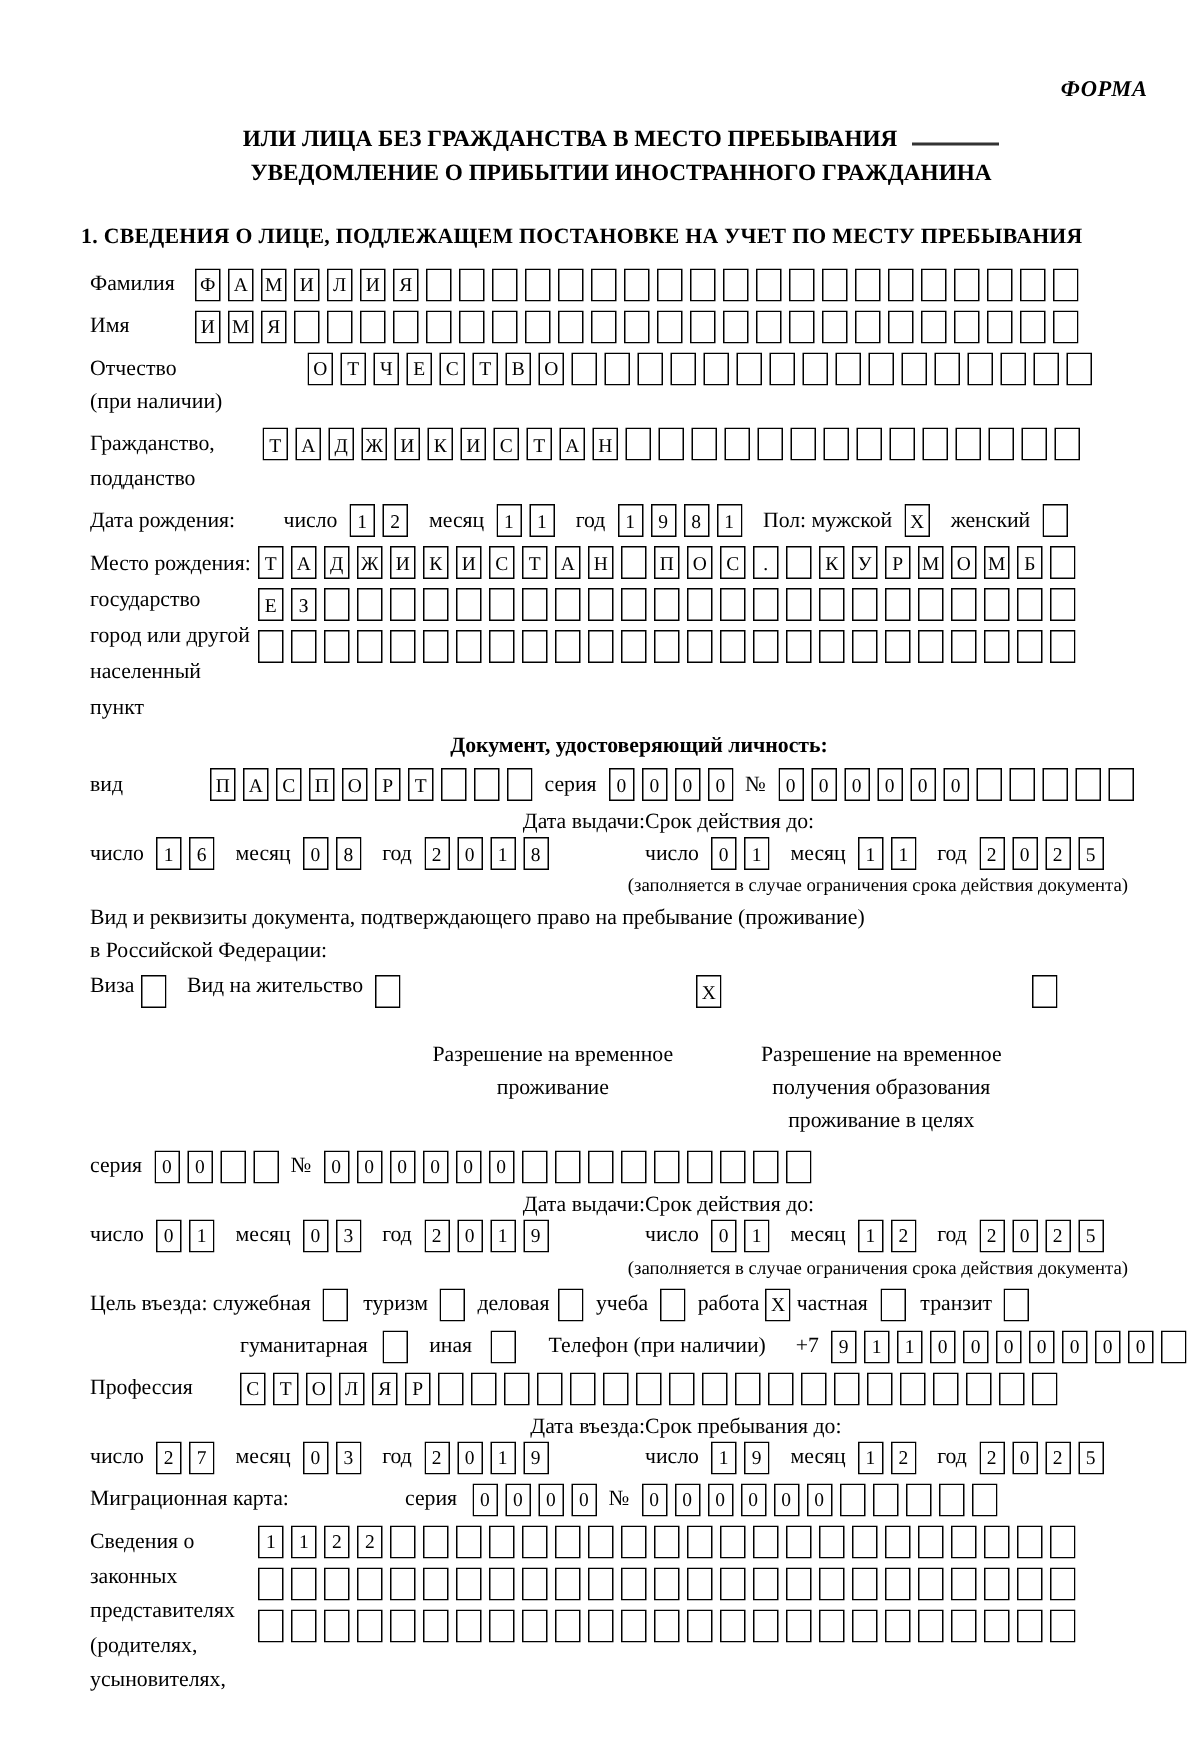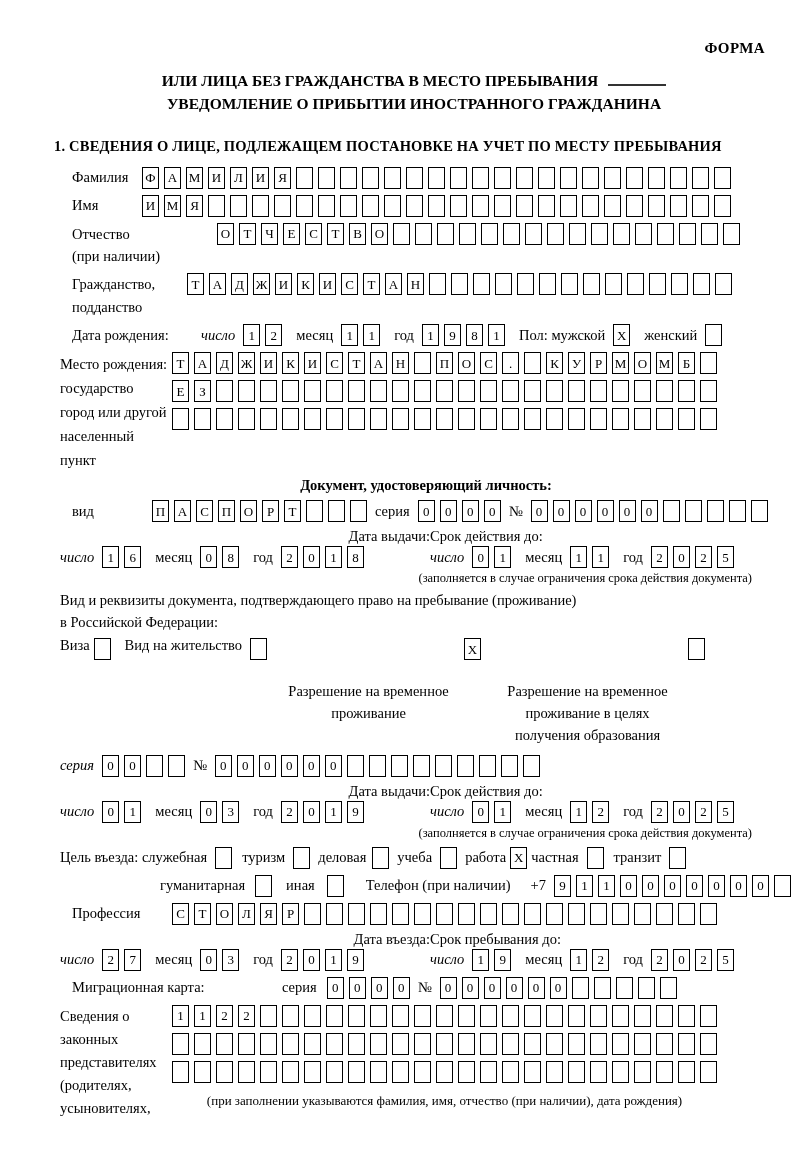--- a/index.html
+++ b/index.html
@@ -5,39 +5,39 @@
   html,body { margin:0; padding:0; background:#fff; }
   .page {
     width:800px; min-height:1163px; box-sizing:border-box;
     padding:32px 8px 16px 60px;
     font-family:"Liberation Serif","DejaVu Serif",serif;
     color:#000; font-size:14.5px; position:relative; overflow:hidden; background:#fff;
   }
   
   .topblock { margin-left:558px; width:182px; font-size:13px; line-height:1.4; }
   .topblock .sub { font-size:12.3px; margin-top:5px; line-height:1.4; }
-  .forma { margin-left:558px; width:147px; text-align:right; font-weight:bold; font-size:15px; margin-top:8px; letter-spacing:.4px; }
+  .forma { margin-left:558px; width:147px; text-align:right; font-weight:bold; font-size:15px; margin-top:20px; letter-spacing:.4px;font-style:italic; }
   
   .title { text-align:center; font-weight:bold; font-size:15.5px; line-height:1.5; margin:12px 0 0 -24px; }
   .uline { display:inline-block; width:58px; border-bottom:2px solid #333; margin-left:10px; vertical-align:baseline; }
   .h1 { font-weight:bold; font-size:14.5px; margin:22px 0 12px -6px; letter-spacing:.2px; }
   
   .frow { display:flex; align-items:center; margin-bottom:6px; }
   .frow.top { align-items:flex-start; }
-  .lbl { flex:0 0 auto;margin-left:12px; }
+  .lbl { flex:0 0 auto; }
   .lbl2 { line-height:1.55; }
   .w70 { width:70px; } .w80 { width:80px; } .w100 { width:100px; } .w115 { width:115px; } .w145 { width:145px; } .w150 { width:150px; }
   .cells { display:flex; gap:5px; overflow:hidden; }
   .box {
     flex:0 0 auto; width:15px; height:20px; border:1.5px solid #000;
     display:flex; align-items:center; justify-content:center;
     font-size:13px; line-height:1; background:#fff;
   }
   .il { margin:0 8px 0 14px; white-space:nowrap; }
-  .il0 { margin-right:8px; white-space:nowrap;font-style:italic; }
+  .il0 { margin-right:8px; white-space:nowrap; }
   .ilt { margin:0 8px; white-space:nowrap; }
   
   .grouprow { display:flex; margin-bottom:5px; }
   .lblcol { flex:0 0 112px; line-height:24px; }
   .cellcol { display:flex; flex-direction:column; gap:6px; }
   
   .dochead { text-align:center; font-weight:bold; font-size:14.5px; margin:2px 0 6px 0; }
   
   .dhdr { display:flex; margin:2px 0 1px 0; }
   .dhdr .dl { width:370px; text-align:right; }
@@ -423,22 +423,22 @@
       </div>
     <div class="pcent w175">
       <div>Разрешение на временное</div>
       <div>проживание</div>
     </div>
     <div class="cells pbox">
         <div class="box">X</div>
       </div>
     <div class="pcent w185">
       <div>Разрешение на временное</div>
+      <div>получения образования</div>
       <div>проживание в целях</div>
-      <div>получения образования</div>
     </div>
     <div class="cells pbox" style="margin-right:0">
         <div class="box"></div>
       </div>
   </div>
 
   <div class="frow">
     <span class="il0">серия</span>
     <div class="cells">
         <div class="box">0</div>
@@ -754,17 +754,16 @@
           <div class="box"></div>
           <div class="box"></div>
           <div class="box"></div>
           <div class="box"></div>
           <div class="box"></div>
           <div class="box"></div>
           <div class="box"></div>
           <div class="box"></div>
           <div class="box"></div>
         </div>
-      <div class="noteC">(при заполнении указываются фамилия, имя, отчество (при наличии), дата рождения)</div>
     </div>
   </div>
 
 </div>
 
 </body></html>

